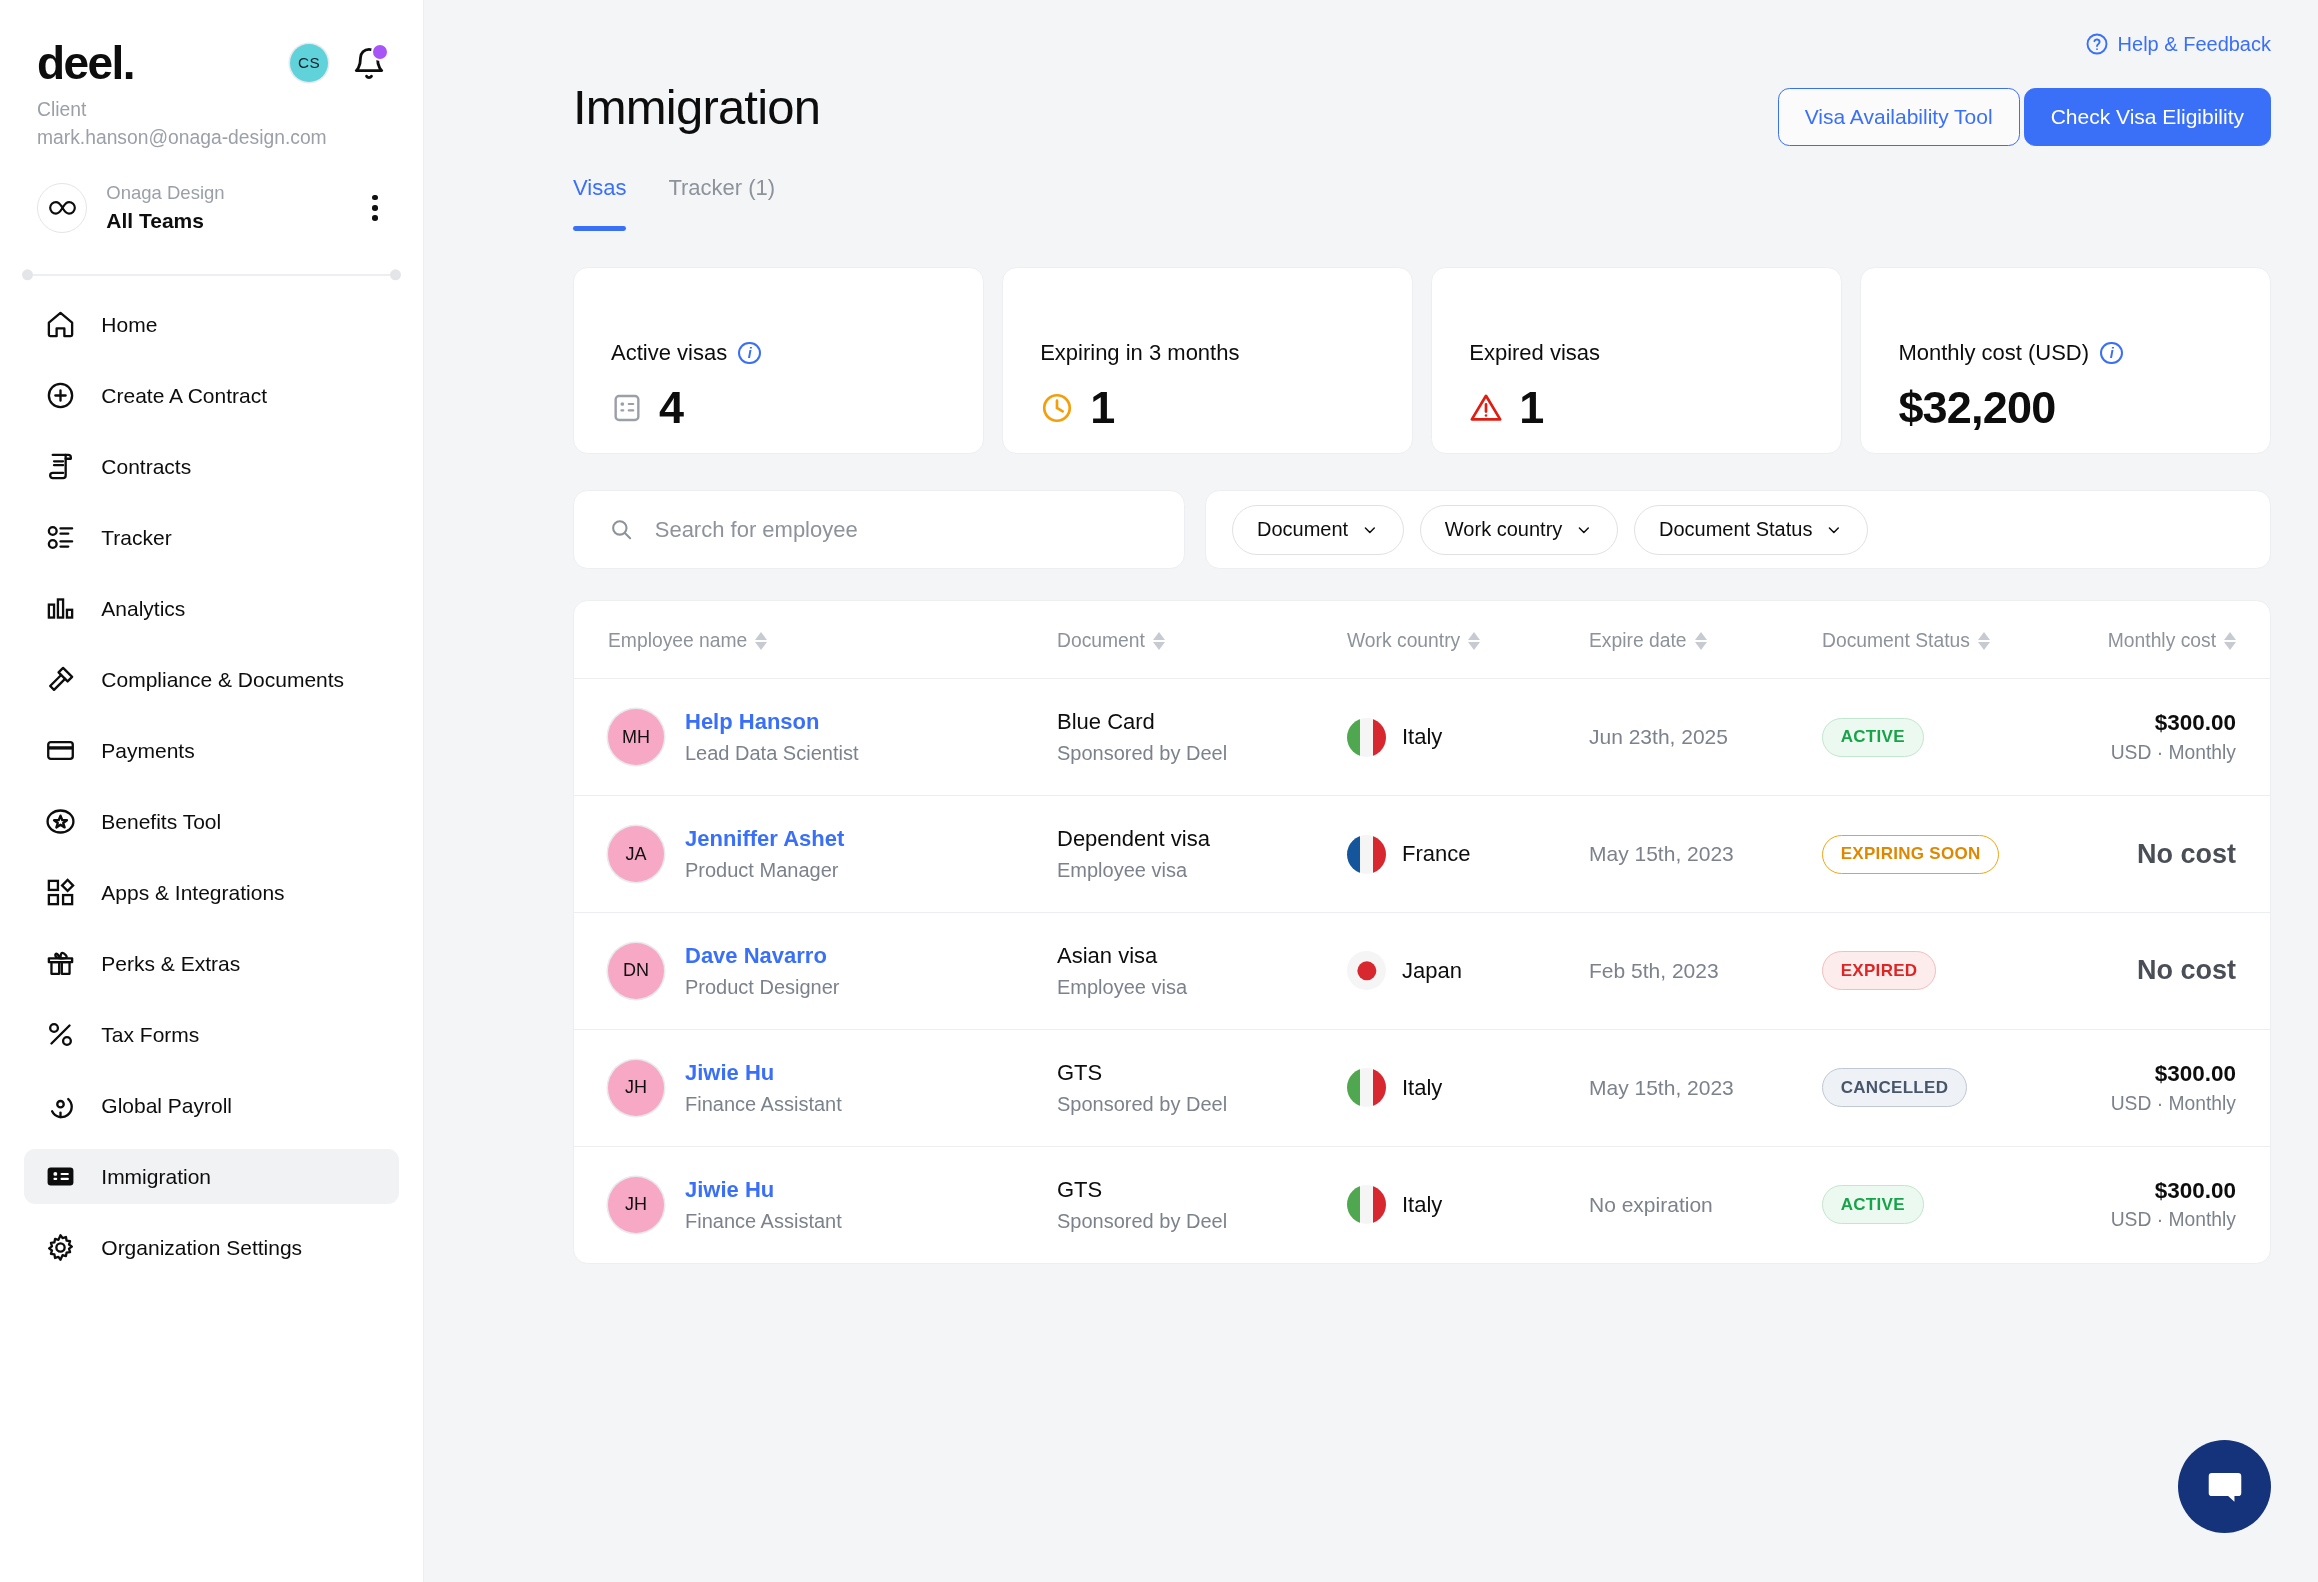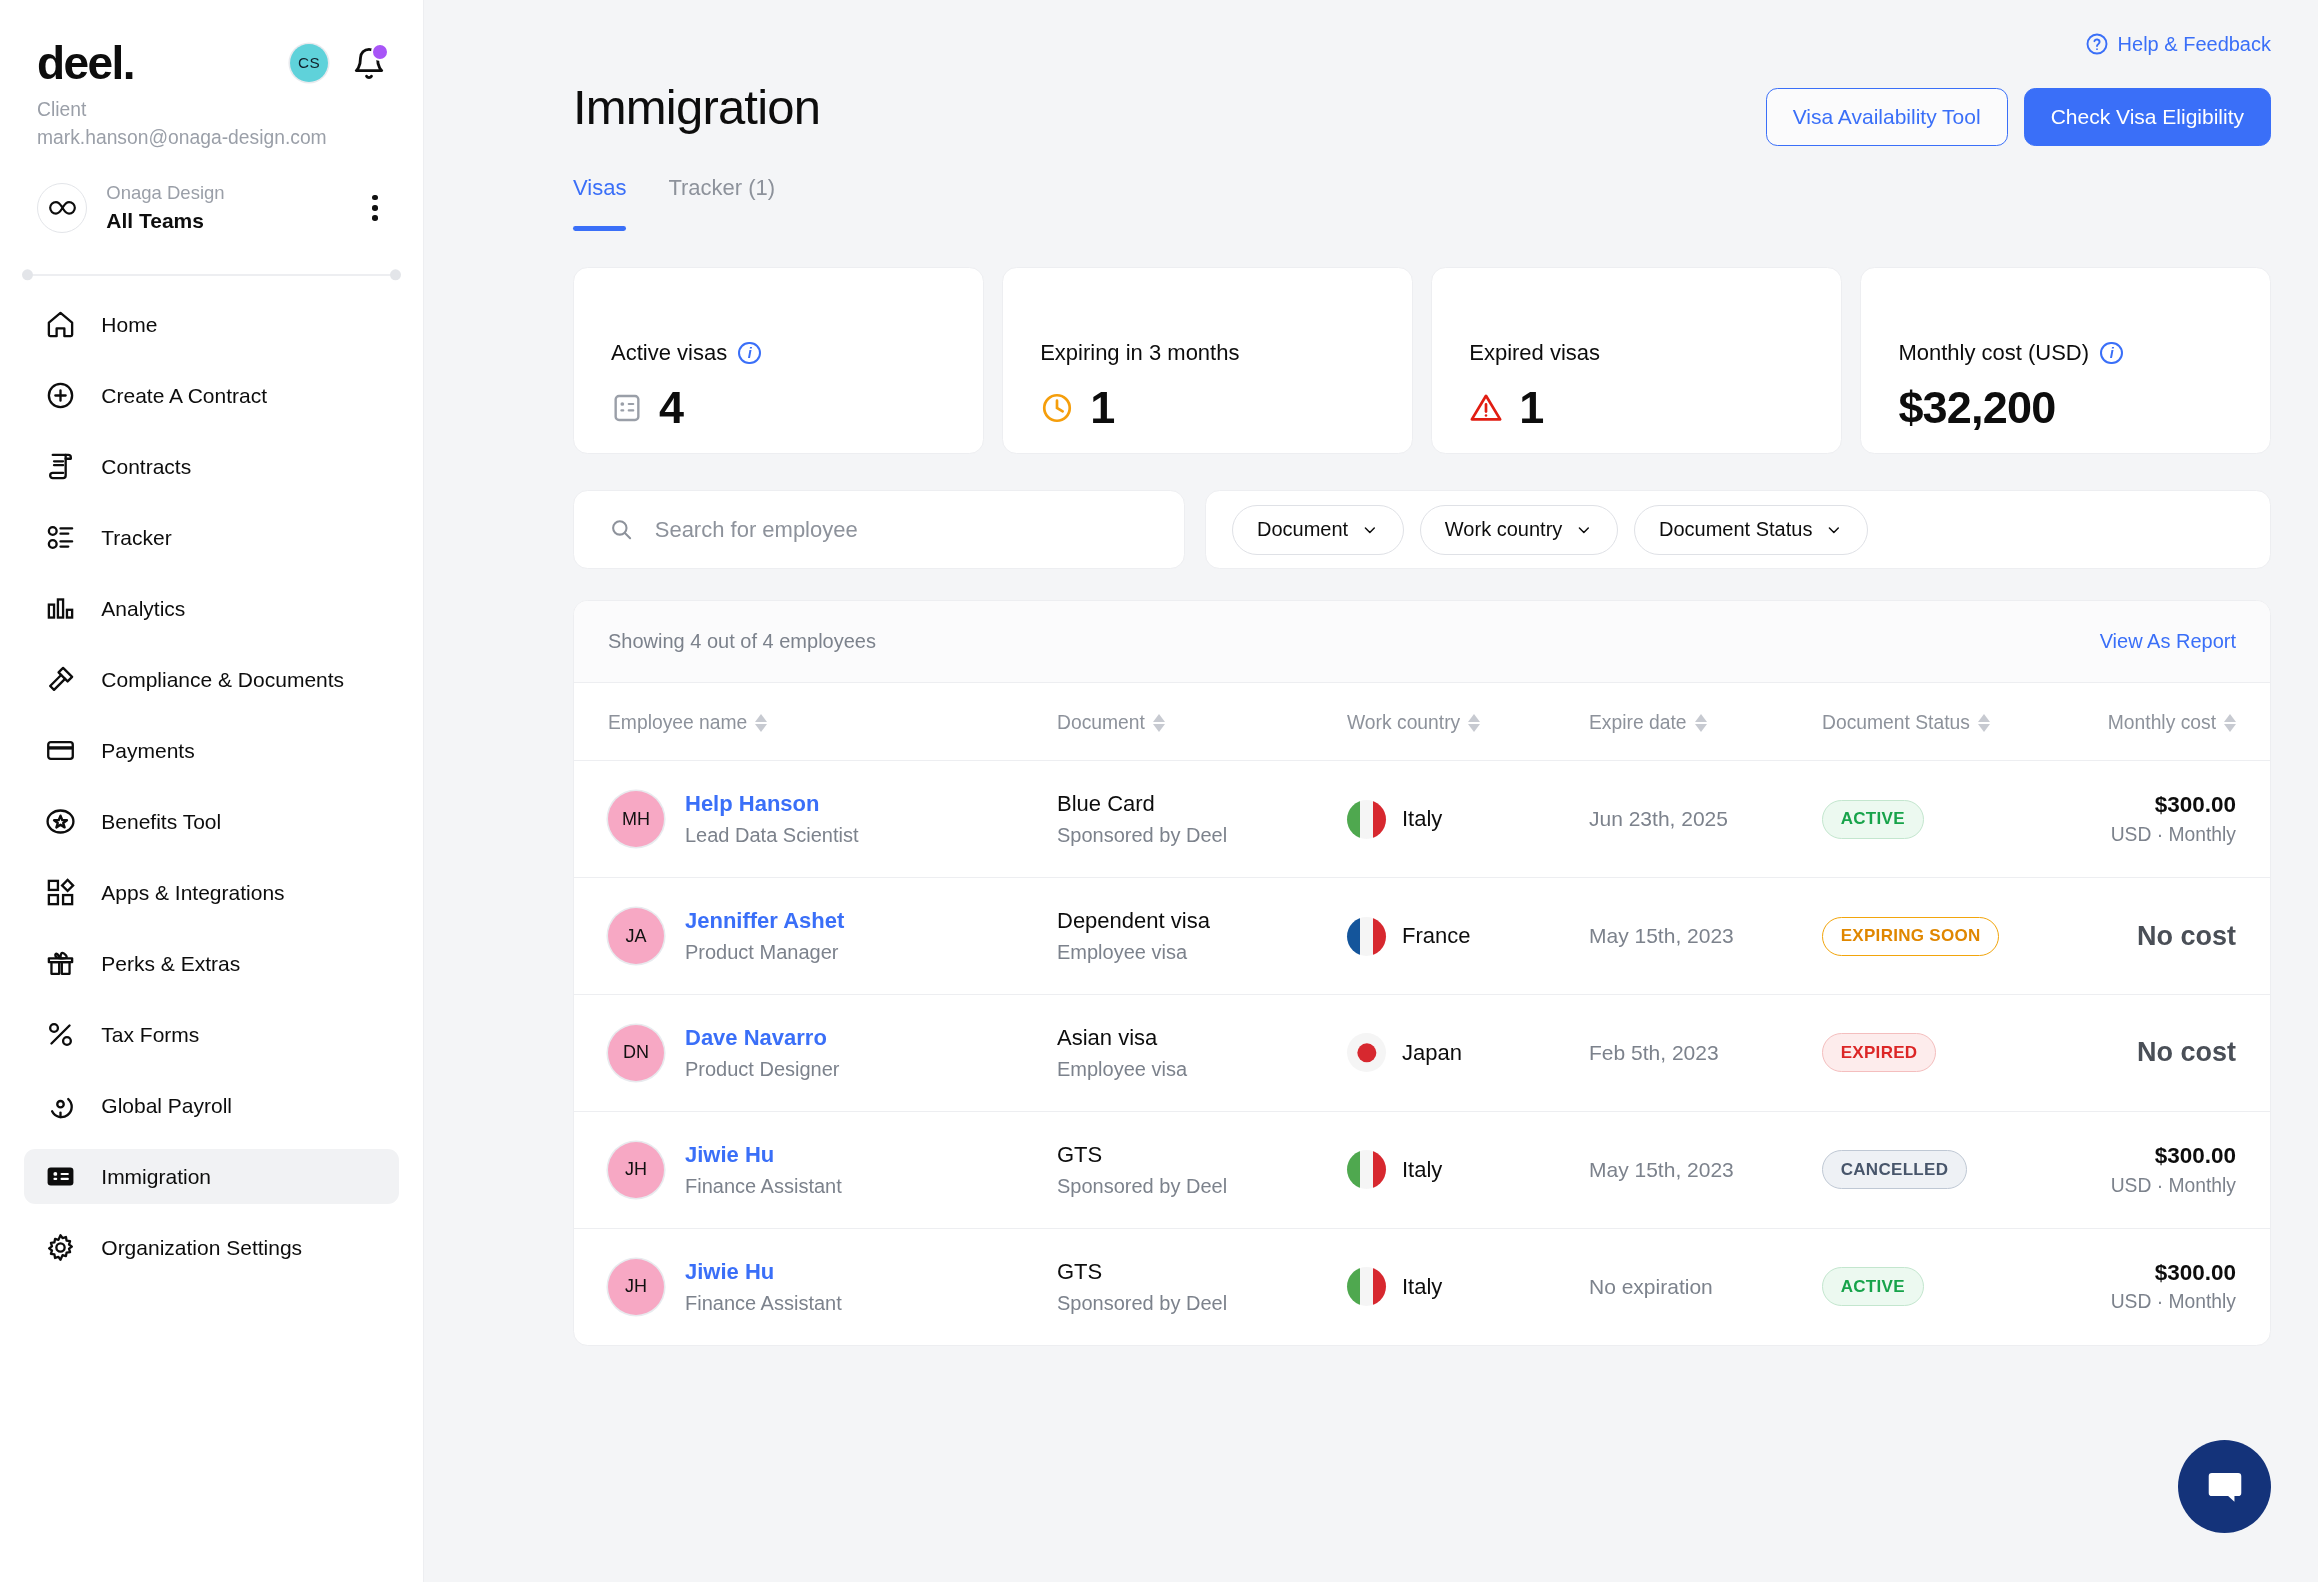--- a/index.html
+++ b/index.html
@@ -80,21 +80,21 @@
   }
   .help-link {
     display: flex; align-items: center; gap: 8.9px;
     color: #3A6FF8; font-size: 20px; cursor: pointer;
   }
   .header-row {
     display: flex; align-items: flex-start; padding: 22.5px 48px 0 149px;
   }
   .page-title { font-size: 49px; font-weight: 400; color: #0D0D0D; letter-spacing: -0.8px; }
   .header-spacer { flex: 1; }
-  .hdr-buttons { display: flex; gap: 16px; padding-top: 9.7px; }
+  .hdr-buttons { display: flex; gap: 4px; padding-top: 9.7px; }
   .btn {
     height: 58px; border-radius: 11.3px; font-size: 21px;
     display: flex; align-items: center; justify-content: center;
     padding: 0 26px; cursor: pointer; white-space: nowrap;
   }
   .btn-outline { background: #FBFBFC; border: 1.6px solid #3A6FF8; color: #3A6FF8; }
   .btn-primary { background: #3A6FF8; border: 1.6px solid #3A6FF8; color: #fff; }
 
   .tabs { display: flex; gap: 42px; padding: 29px 0 0 149px; }
   .tab {
@@ -525,24 +525,20 @@
         <div class="chip">
           <span>Document Status</span>
           <svg width="17.7" height="17.7" viewBox="0 0 24 24" fill="none" stroke="#0D0D0D" stroke-width="2" stroke-linecap="round" stroke-linejoin="round">
               <path d="M6 9.5 12 15.5 18 9.5"></path>
             </svg>
         </div>
       </div>
     </div>
 
     <div class="table-card">
-      <div class="table-top">
-        <span class="showing-text">Showing 4 out of 4 employees</span>
-        <span class="view-report">View As Report</span>
-      </div>
 
       <table>
         <thead>
           <tr>
             <th style="padding-left:34px; width:483px">
               <span class="th-inner">
                   <span>Employee name</span>
               <span class="sort-arrows">
                     <i class="up"></i>
                     <i class="down"></i>

